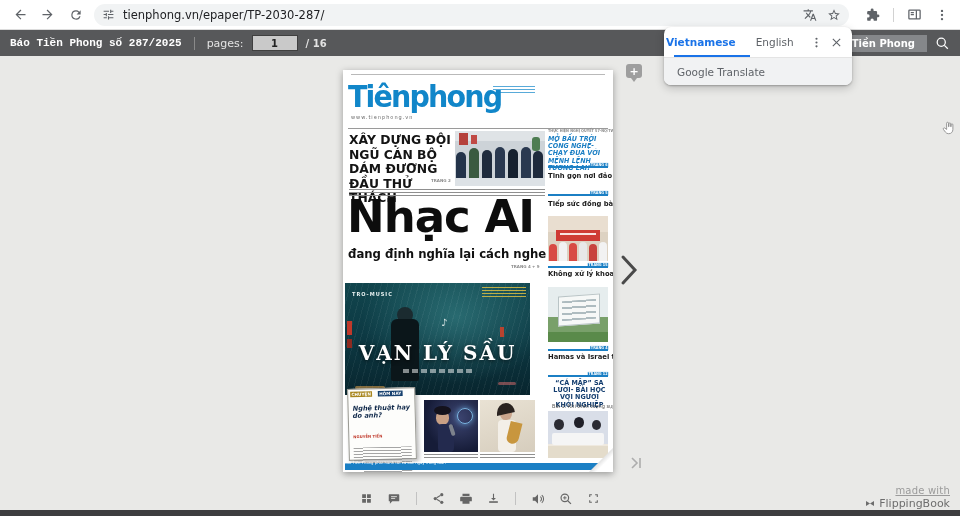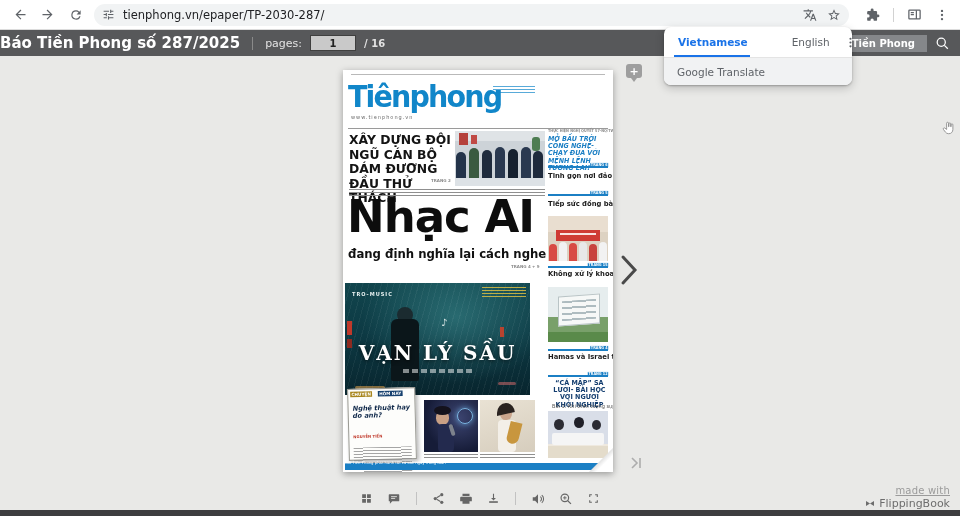--- a/index.html
+++ b/index.html
@@ -12,33 +12,33 @@
   .browser-bar{position:absolute;left:0;top:0;width:960px;height:30px;background:#ffffff;
     border-bottom:1px solid #dcdcdc;display:flex;align-items:center;color:#5f6368;}
   .nav-ic{width:28px;height:24px;display:flex;align-items:center;justify-content:center;flex:0 0 auto;}
   .omnibox{position:relative;height:22px;width:776px;margin-left:4px;border-radius:11px;
     background:#f1f3f4;display:flex;align-items:center;padding:0 8px;}
   .url{font-size:11.5px;color:#202124;margin-left:8px;flex:1;white-space:nowrap;overflow:hidden;}
   .right-ics{display:flex;align-items:center;margin-left:10px;}
   
   .viewer-bar{position:absolute;left:0;top:30px;width:960px;height:26px;background:#57585a;
     display:flex;align-items:center;color:#fff;}
-  .vb-title{font-size:15px;font-weight:bold;white-space:nowrap;}
+  .vb-title{font-size:11px;font-weight:bold;margin-left:10px;white-space:nowrap;font-family:Liberation Mono, monospace;}
   .vb-sep{width:1px;height:13px;background:#8a8a8a;margin:0 12px;}
   .vb-pages{font-size:11px;color:#e3e3e3;font-weight:normal;}
   .vb-input{width:46px;height:16px;margin-left:8px;background:#c9c9c9;border:1px solid #3f3f3f;
     text-align:center;font-size:10px;font-weight:bold;color:#222;font-family:inherit;}
   .vb-total{font-size:10px;color:#e3e3e3;margin-left:8px;font-weight:bold;}
   .vb-btn{margin-left:auto;background:#85878a;color:#fff;font-size:10px;font-weight:bold;
     padding:3px 12px;border:none;font-family:inherit;}
   
   .popup{position:absolute;left:664px;top:27px;width:188px;height:58px;background:#fff;
     border-radius:7px;box-shadow:0 1px 2px rgba(0,0,0,.25),0 3px 10px rgba(0,0,0,.2);z-index:30;overflow:hidden;}
   .popup-tabs{height:31px;display:flex;align-items:center;border-bottom:1px solid #e4e4e4;position:relative;}
-  .ptab{font-size:10.5px;padding:0 14px;cursor:default;}
+  .ptab{font-size:10.5px;padding:0 2px;cursor:default;}
   .ptab.active{color:#1a73e8;font-weight:bold;}
   .ptab.idle{color:#5f6368;}
   .ptab-underline{position:absolute;left:10px;bottom:0;width:76px;height:2px;background:#1a73e8;}
   .popup-body{height:27px;background:#f1f2f3;display:flex;align-items:center;padding-left:13px;
     font-size:10.5px;color:#5f6368;}
   
   .page{position:absolute;left:343px;top:70px;width:270px;height:402px;background:#fff;
     box-shadow:0 2px 7px rgba(0,0,0,.35);overflow:hidden;}
   .shrink{transform-origin:0 0;}
   .tp-blue{color:#1186c9;}

